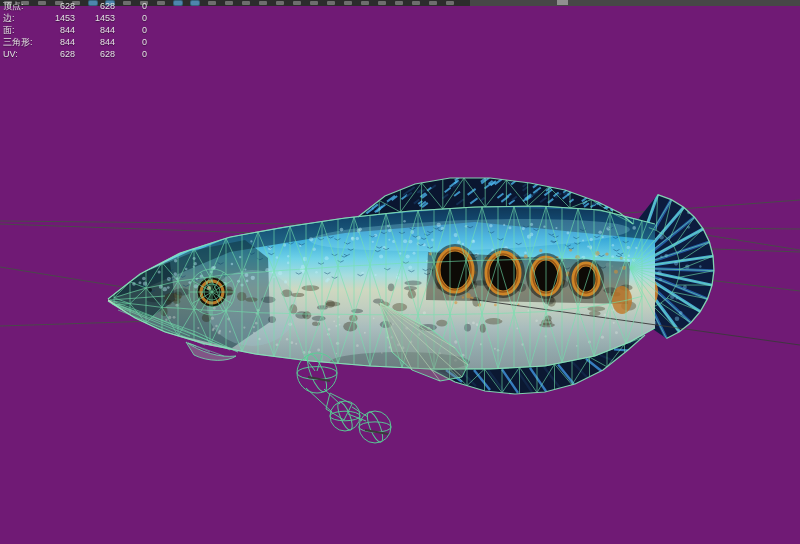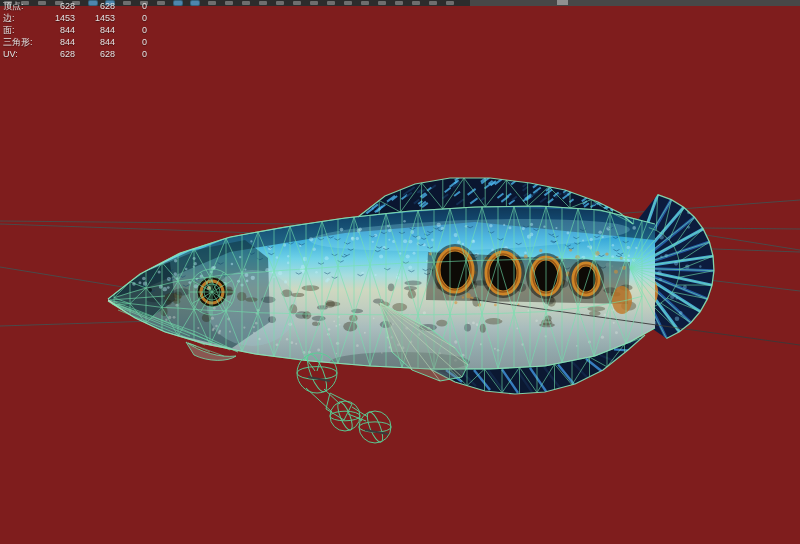--- a/index.html
+++ b/index.html
@@ -1,17 +1,17 @@
 <!DOCTYPE html>
 <html><head>
 <meta charset="utf-8">
 <style>
   html,body{margin:0;padding:0;background:#656565;width:800px;height:544px;overflow:hidden;
             font-family:"Liberation Sans",sans-serif;}
-  #app{position:relative;width:800px;height:544px;background:#7f1d1d;}
+  #app{position:relative;width:800px;height:544px;background:#701a75;}
   #scene{position:absolute;top:0;left:0;width:800px;height:544px;}
   
   #toolbar{position:absolute;top:0;left:0;width:800px;height:6px;background:#474747;z-index:5;}
   #toolbar .tb-left{position:absolute;top:0;left:0;width:470px;height:6px;background:#2c2c2c;}
   .tb-icon{position:absolute;top:1px;width:8px;height:4px;background:#6e6e6e;border-radius:1px;}
   .tb-icon.active{background:#4e86ad;box-shadow:0 0 0 1px #35647f;}
   .tb-chip{position:absolute;top:0;left:557px;width:11px;height:5px;background:#909090;}
   
   .hud{position:absolute;top:0;left:3px;z-index:6;color:#e2e2e2;font-size:9px;
        text-shadow:0 1px 1px rgba(0,0,0,.45);}

